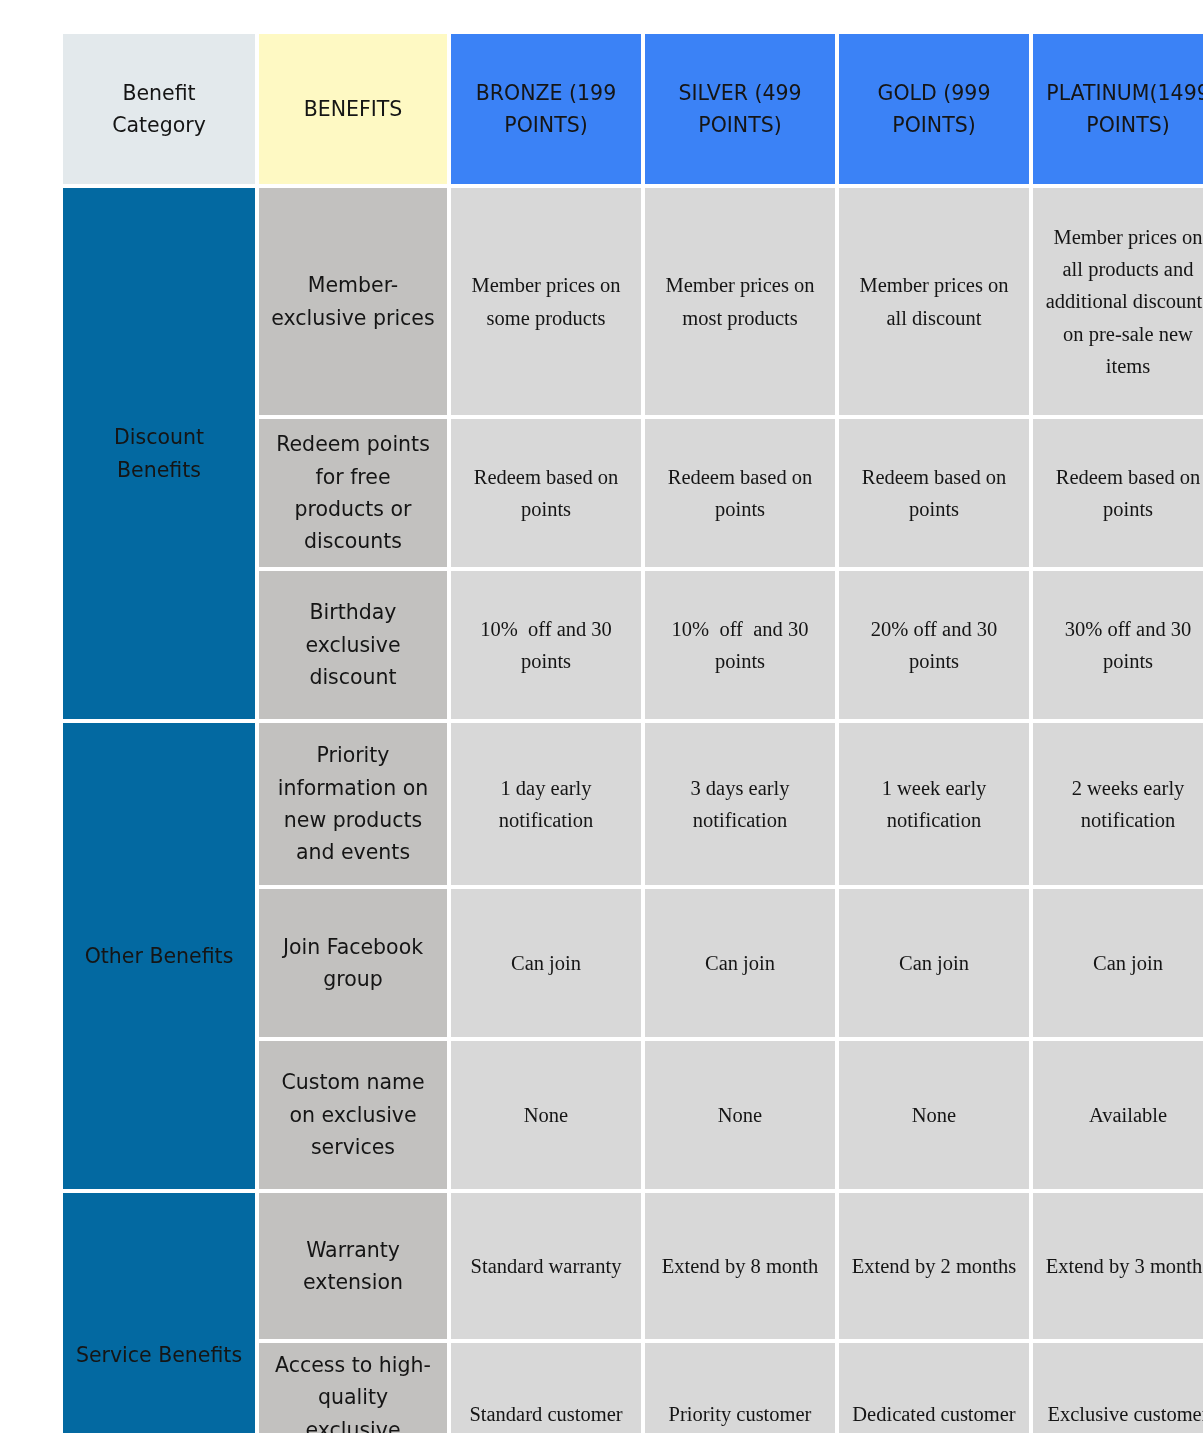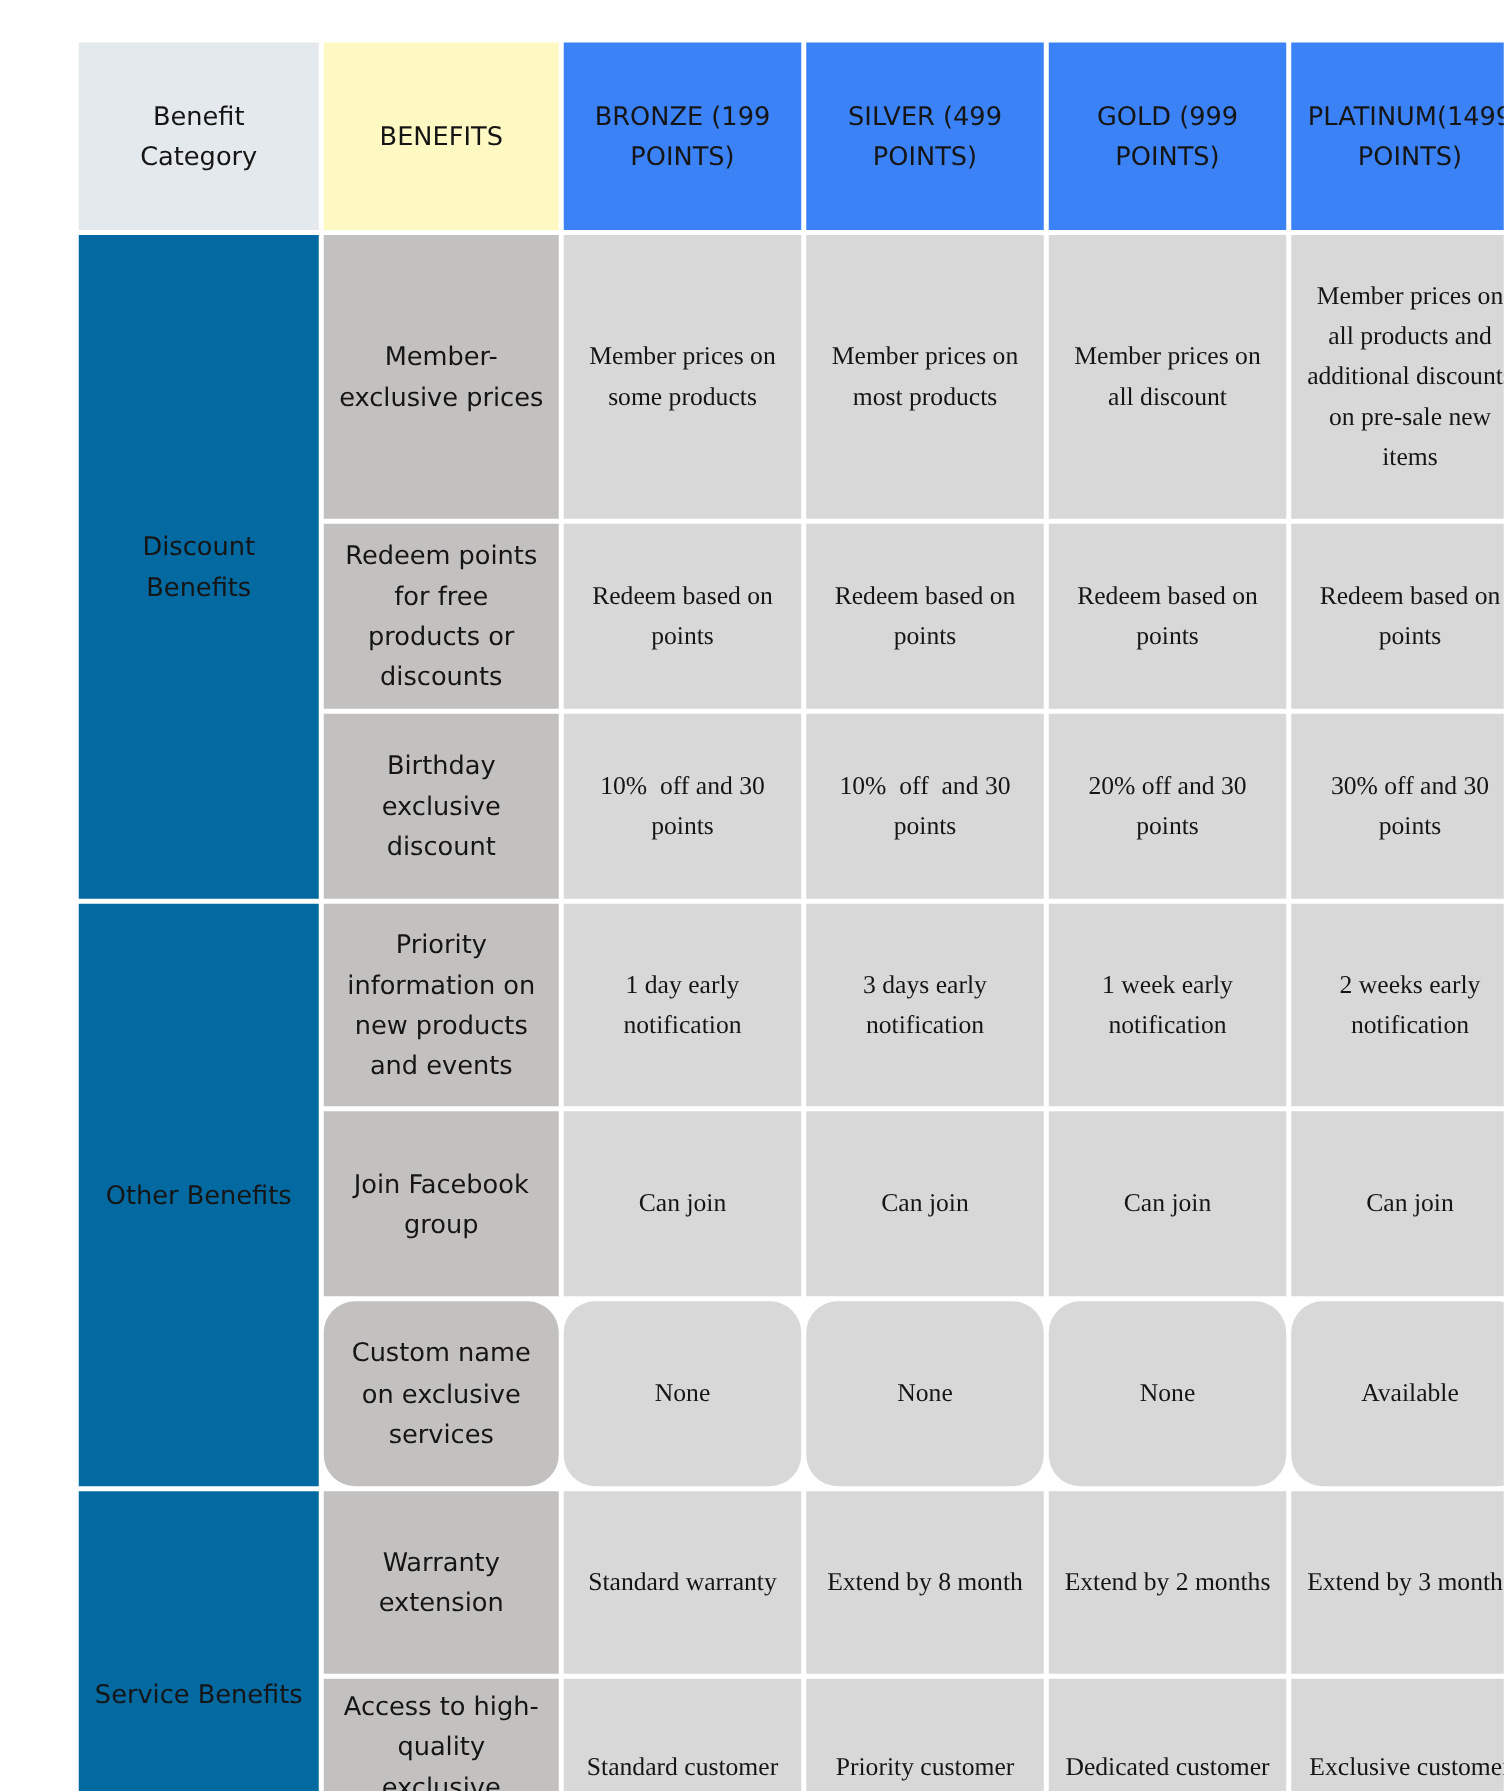--- a/index.html
+++ b/index.html
@@ -79,21 +79,21 @@
     font-family: Liberation Serif, serif;
   }
 
   
   tr.row-head td   { height: 138px; }
   tr.row-r1 td     { height: 215px; }
   tr.row-r2 td     { height: 136px; }
   tr.row-r3 td     { height: 136px; }
   tr.row-r4 td     { height: 150px; }
   tr.row-r5 td     { height: 136px; }
-  tr.row-r6 td     { height: 136px; border-radius: 25px; }
+  tr.row-r6 td     { height: 136px; }
   tr.row-r7 td     { height: 134px; }
   tr.row-r8 td     { height: 156px; }
 </style>
 </head>
 <body>
 
 <div id="benefits-table">
   <table class="tier-table">
     <colgroup>
       <col class="c-category">

